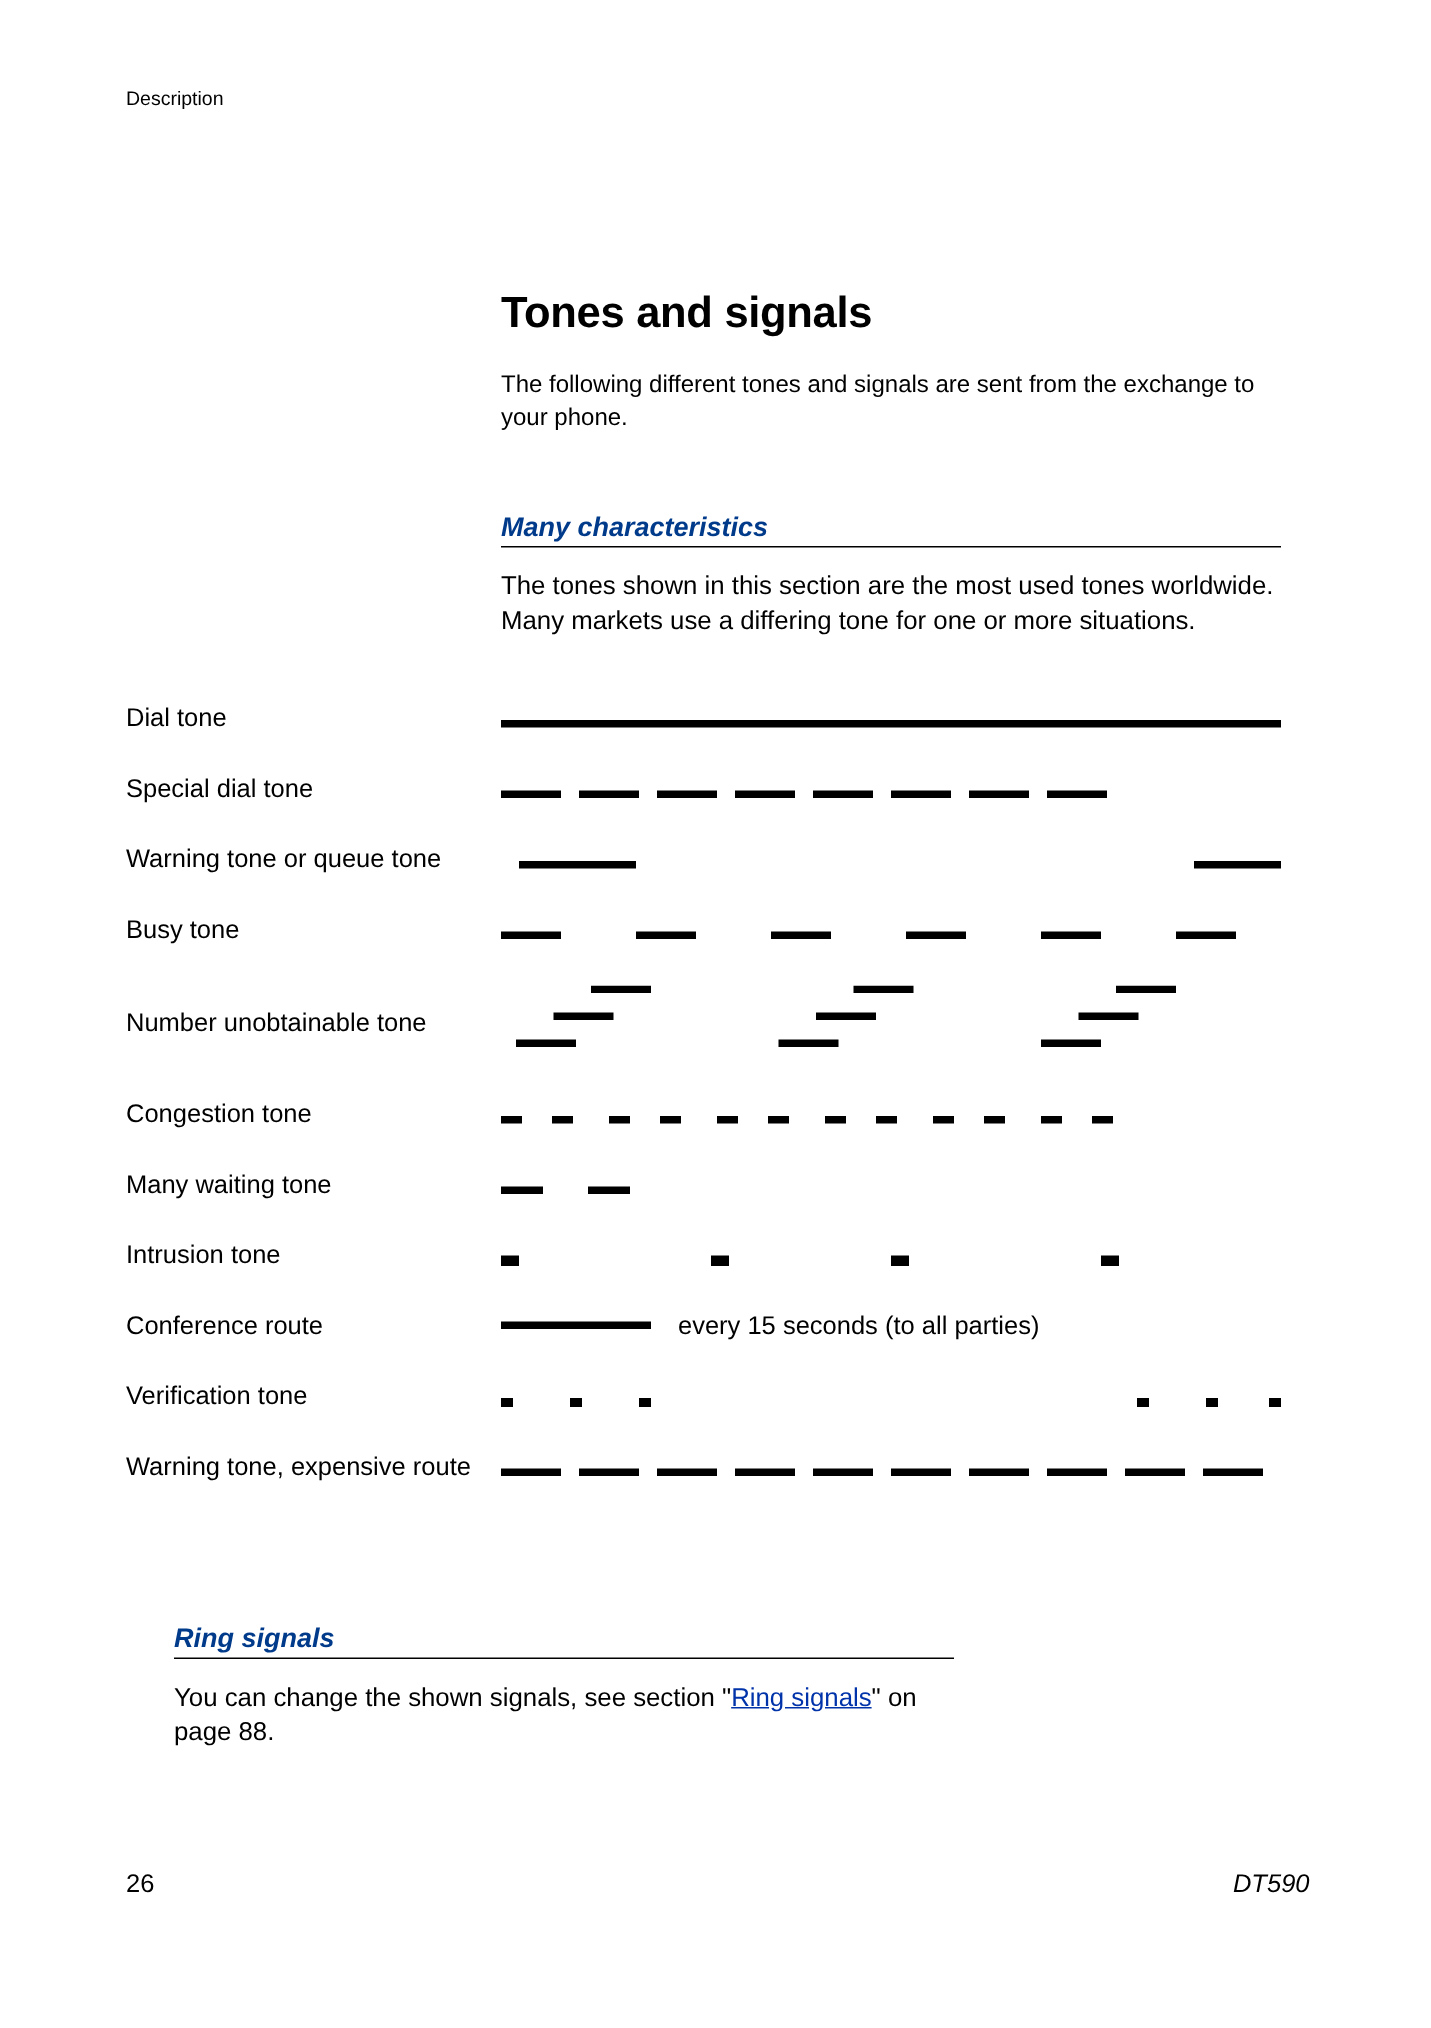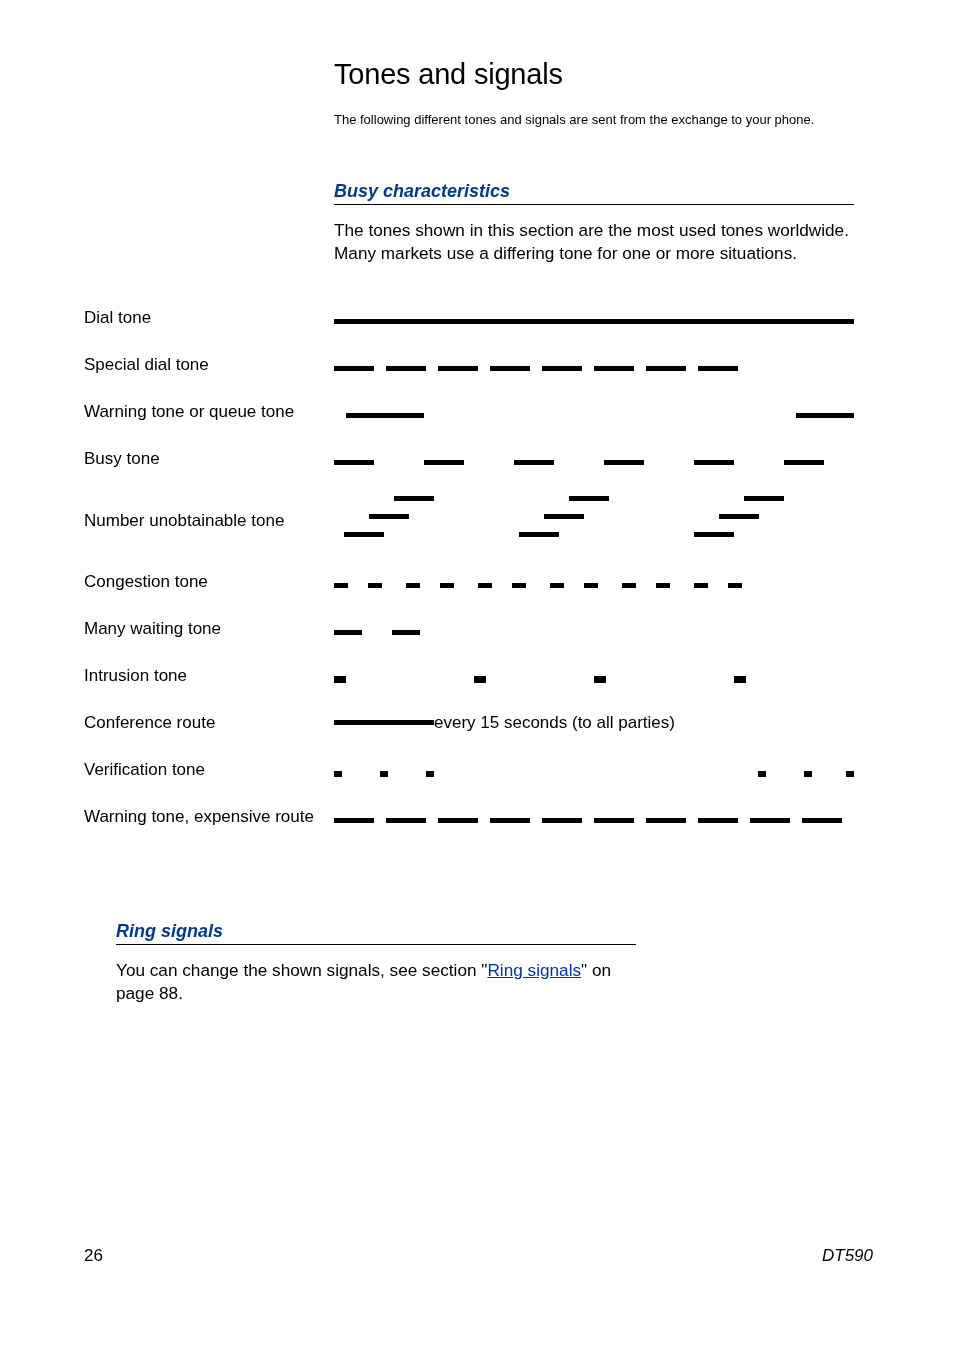--- a/index.html
+++ b/index.html
@@ -1,47 +1,48 @@
 <!DOCTYPE html>
 <html><head>
 <meta charset="utf-8">
 <style>
   * { box-sizing: border-box; margin: 0; padding: 0; }
   html, body { width: 954px; height: 1352px; background: #fff; font-family: Helvetica, Arial, sans-serif; color: #000; }
   .page { position: relative; width: 954px; height: 1352px; padding: 58px 84px 50px 84px; }
   .header-label { font-size: 13px; color: #000; margin-bottom: 120px; }
   .content-col { margin-left: 250px; width: 520px; }
-  h1.main-title { font-size: 29px; font-weight: 400; margin-bottom: 20px; letter-spacing: -0.2px; }
-  .body-text { font-size: 13px; line-height: 1.35; color: #000; margin-bottom: 52px; }
+  h1.main-title { font-size: 29px; font-weight: 700; margin-bottom: 20px; letter-spacing: -0.2px; }
+  .body-text { font-size: 16px; line-height: 1.35; color: #000; margin-bottom: 52px; }
   .sub-heading { font-size: 18px; font-style: italic; font-weight: bold; color: #003a8a; border-bottom: 1px solid #000; padding-bottom: 2px; margin-bottom: 14px; width: 100%; }
   .sub-text { font-size: 17.2px; line-height: 1.35; margin-bottom: 30px; }
   .tone-table { width: 100%; }
   .tone-row { display: flex; align-items: center; min-height: 47px; margin-bottom: 0; }
   .tone-row.tall { min-height: 76px; }
   .tone-label { width: 250px; font-size: 17px; padding-top: 0; flex-shrink: 0; }
   .tone-vis { flex: 1; position: relative; padding-top: 7px; }
   .tone-vis svg { display: block; }
-  .conf-row .tone-vis { display: flex; align-items: center; padding-top: 0; }
+  .conf-row .tone-vis { display: flex; align-items: center; gap: 18px; padding-top: 0; }
   .conf-note { font-size: 17px; }
   .ring-section { margin-top: 80px; margin-left: 32px; }
   .link { color: #0033aa; }
   .footer { position: absolute; bottom: 86px; left: 84px; right: 81px; display: flex; justify-content: space-between; font-size: 17px; }
   .footer .model { font-style: italic; }
 </style>
 </head>
 <body>
 
 <div class="page">
 
+  <div class="header-label">Description</div>
 
   <div class="content-col">
     <h1 class="main-title">Tones and signals</h1>
     <p class="body-text">The following different tones and signals are sent from the exchange to your phone.</p>
 
-    <div class="sub-heading">Busy characteristics</div>
+    <div class="sub-heading">Many characteristics</div>
     <p class="sub-text">The tones shown in this section are the most used tones worldwide. Many markets use a differing tone for one or more situations.</p>
   </div>
 
   <div class="tone-table">
 
     <div class="tone-row">
       <div class="tone-label">Dial tone</div>
       <div class="tone-vis">
         <svg width="520" height="10" viewBox="0 0 520 10">
             <rect x="0" y="2" width="520" height="5" fill="#000"></rect>

